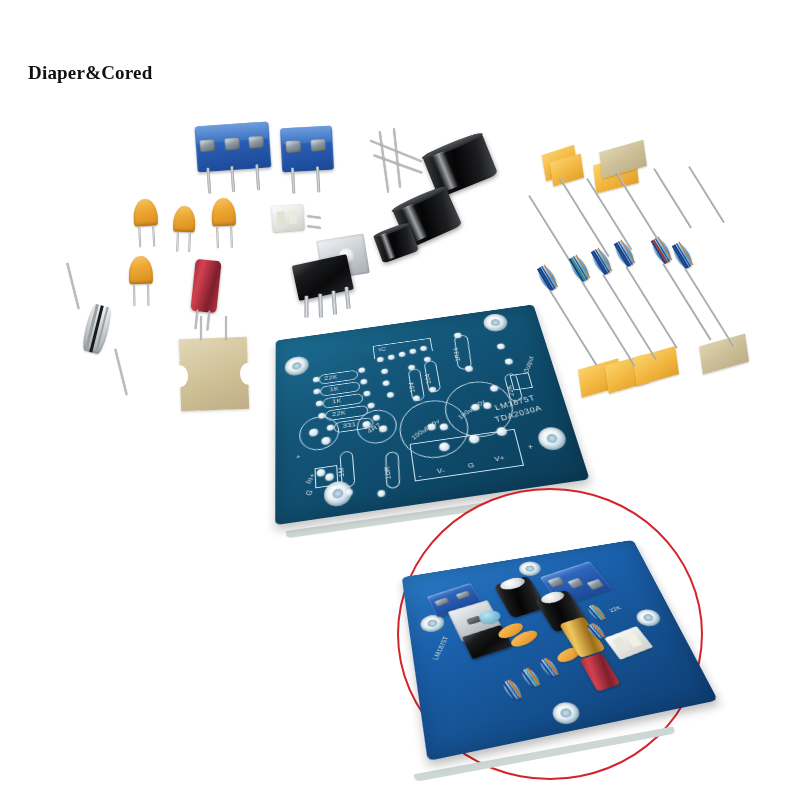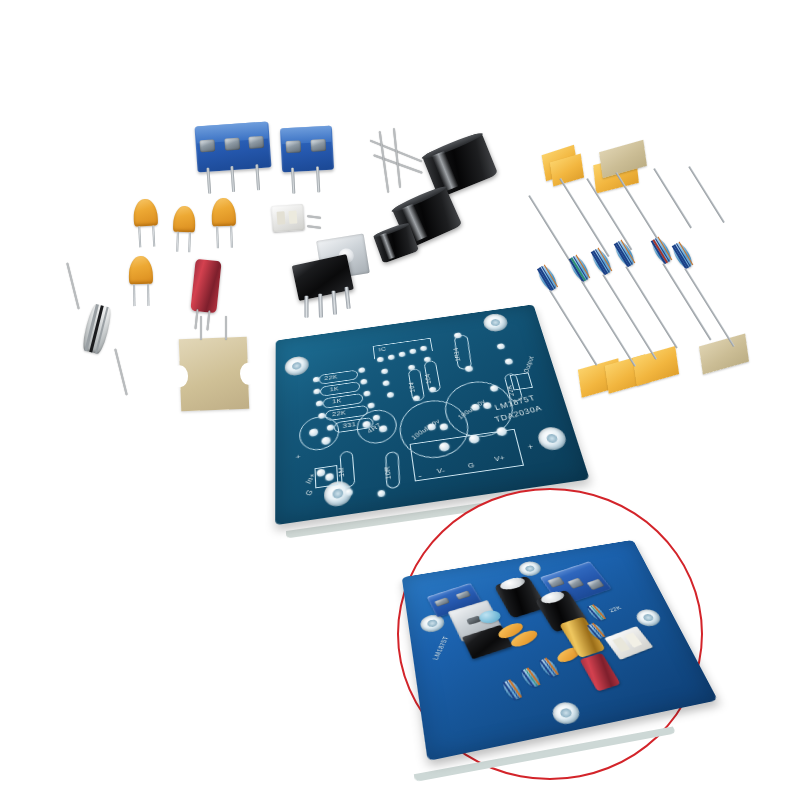--- a/index.html
+++ b/index.html
@@ -127,20 +127,21 @@
   .cement-b{position:absolute;inset:0;border-radius:22%/46%;
       background:linear-gradient(180deg,#f1f2f2,#cfd3d4 45%,#a9aeb0 100%);
       box-shadow:inset 0 -2px 3px rgba(0,0,0,.25),0 1px 2px rgba(0,0,0,.2);}
   .cement-band{position:absolute;top:0;bottom:0;width:12%;}
 </style>
 </head>
 <body>
 
 <div id="stage">
 
+  <div class="watermark">Diaper&amp;Cored</div>
 
   <div class="tblock" style="left:196px;top:124px;width:74px;height:46px;transform:rotate(-4deg);">
     <div class="tb-body"></div>
     <div class="tb-top"></div>
     <div class="tb-screw" style="left:6%;"></div>
     <div class="tb-screw" style="left:39%;"></div>
     <div class="tb-screw" style="left:72%;"></div>
     <div class="tb-pin" style="left:12%;"></div>
     <div class="tb-pin" style="left:45%;"></div>
     <div class="tb-pin" style="left:78%;"></div>

